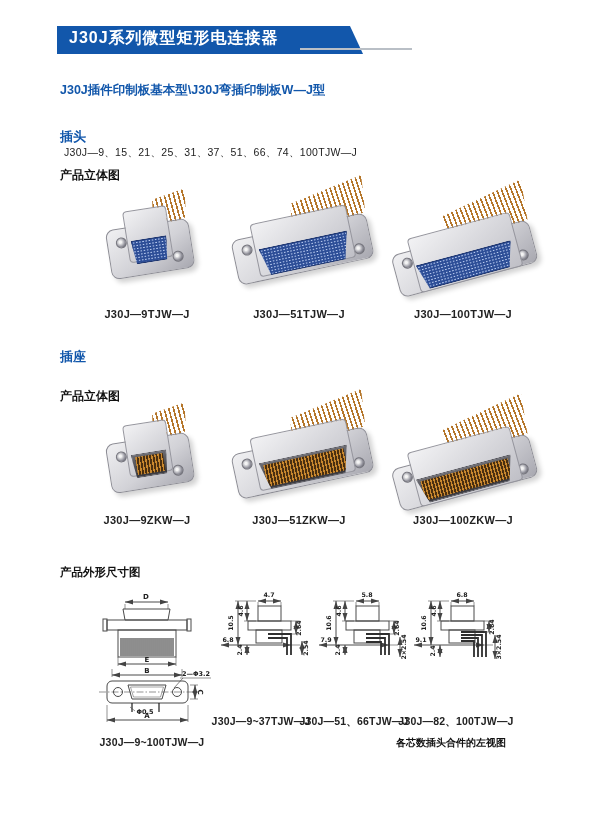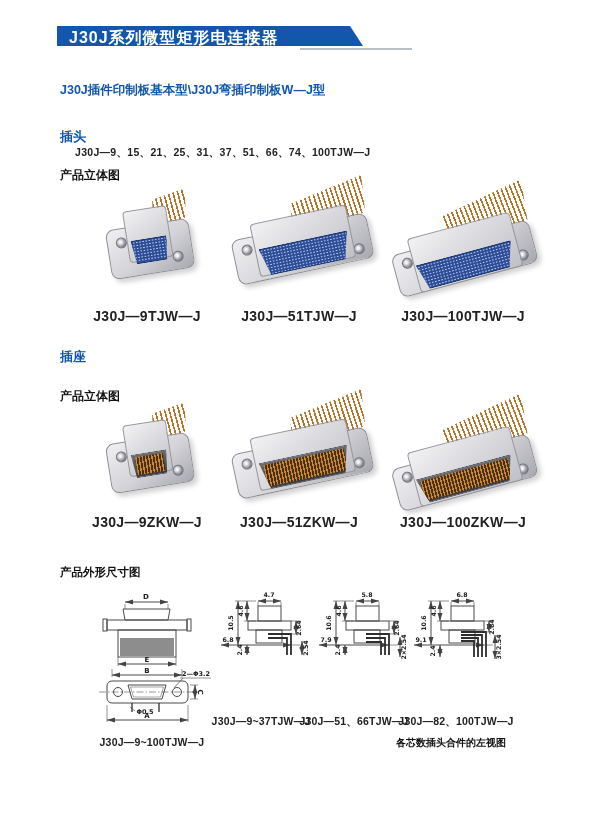--- a/index.html
+++ b/index.html
@@ -1,32 +1,32 @@
 <!DOCTYPE html>
 <html><head>
 <meta charset="utf-8">
 <style>
   html,body{margin:0;padding:0;background:#ffffff;}
   #page{position:relative;width:613px;height:825px;background:#ffffff;overflow:hidden;
         font-family:"Liberation Sans","DejaVu Sans",sans-serif;color:#1a1a1a;}
   .abs{position:absolute;}
   
-  #banner{left:57px;top:26px;width:306px;height:20px;background:#1257ab;
+  #banner{left:57px;top:26px;width:306px;height:28px;background:#1257ab;
           clip-path:polygon(0 0,calc(100% - 13px) 0,100% 100%,0 100%);
           color:#ffffff;font-size:16px;font-weight:bold;line-height:24px;
           padding-left:12px;box-sizing:border-box;letter-spacing:1px;}
   #banner-underline{left:300px;top:48px;width:112px;height:2px;background:#b9bfc6;}
   
   .blue-h{color:#1257ab;font-weight:bold;}
   #section-heading{left:60px;top:82px;font-size:12.5px;}
   #intro-body{left:60px;top:106px;font-size:11px;font-weight:600;color:#111;}
   .part-label{left:60px;font-size:13px;}
-  .models{left:75px;font-size:10.5px;font-weight:700;color:#222;letter-spacing:.3px;}
+  .models{left:64px;font-size:10.5px;font-weight:400;color:#222;letter-spacing:.3px;}
   .view-title{left:60px;font-size:12px;font-weight:bold;color:#111;}
-  .photo-caption{font-size:14px;font-weight:600;color:#222;text-align:center;letter-spacing:.3px;}
+  .photo-caption{font-size:11px;font-weight:600;color:#222;text-align:center;letter-spacing:.3px;}
   .dim-caption{font-size:10.5px;font-weight:600;color:#222;text-align:center;letter-spacing:.2px;}
   #dim-footnote{font-size:10px;font-weight:bold;color:#111;text-align:center;}
   #dim-title{left:60px;top:565px;font-size:11.5px;font-weight:bold;color:#111;}
   
   .conn{position:absolute;}
   .tilt{position:absolute;inset:0;}
   .flange{position:absolute;border:1px solid #8d8d95;border-radius:8px;
           background:linear-gradient(150deg,#f0f0f2 0%,#d2d2d7 55%,#a8a8b0 100%);
           box-shadow:3px 4px 5px rgba(0,0,0,.18);}
   .hole{position:absolute;width:9px;height:9px;border-radius:50%;border:1px solid #75757d;

